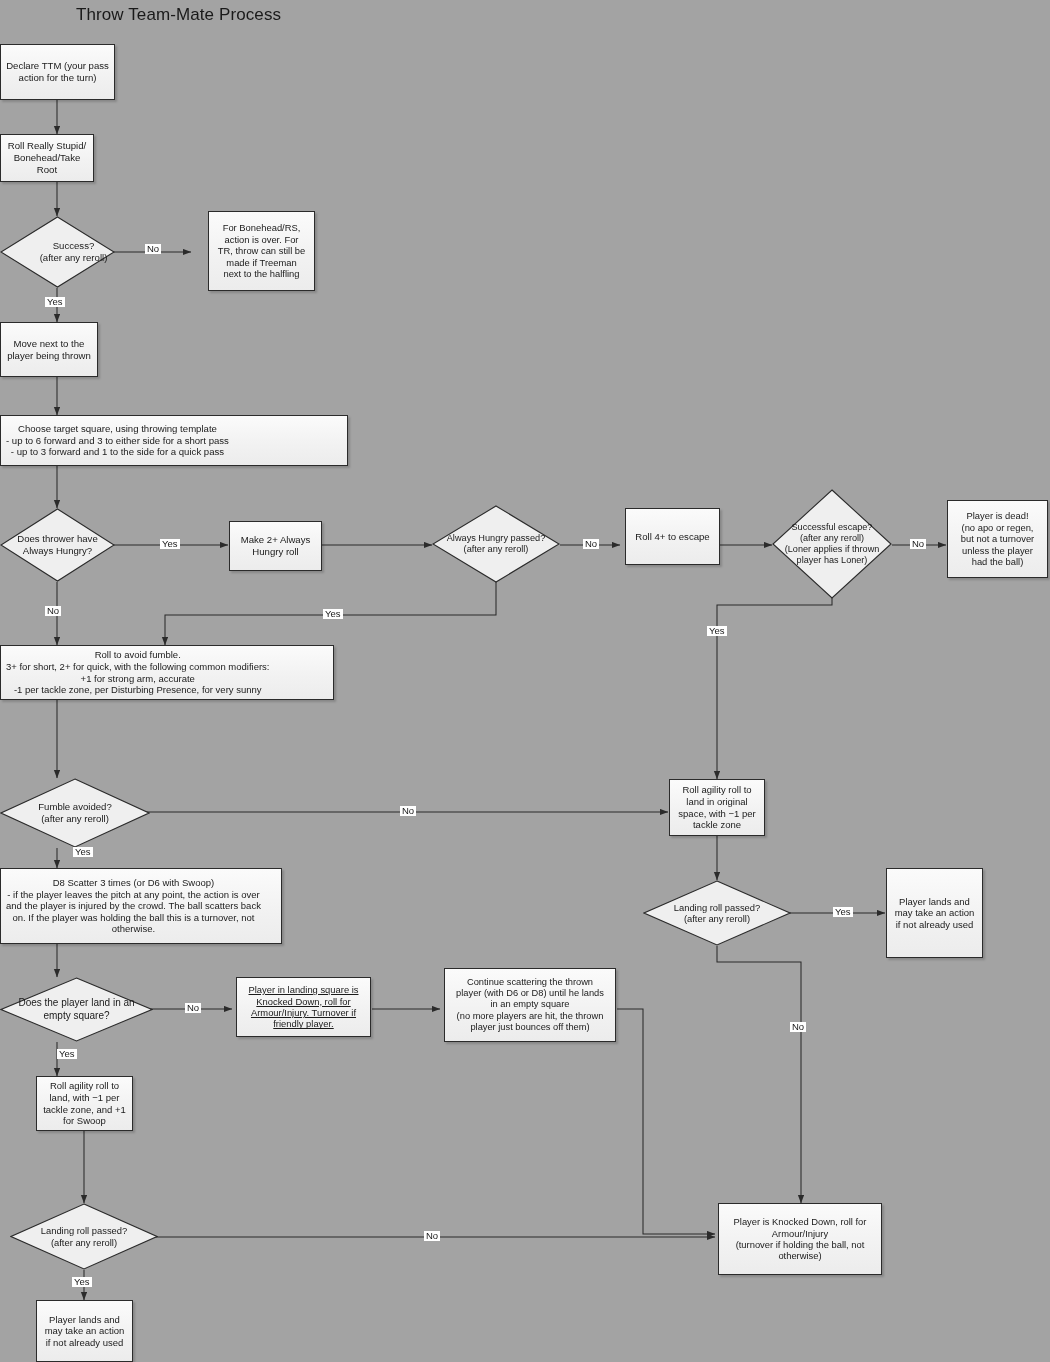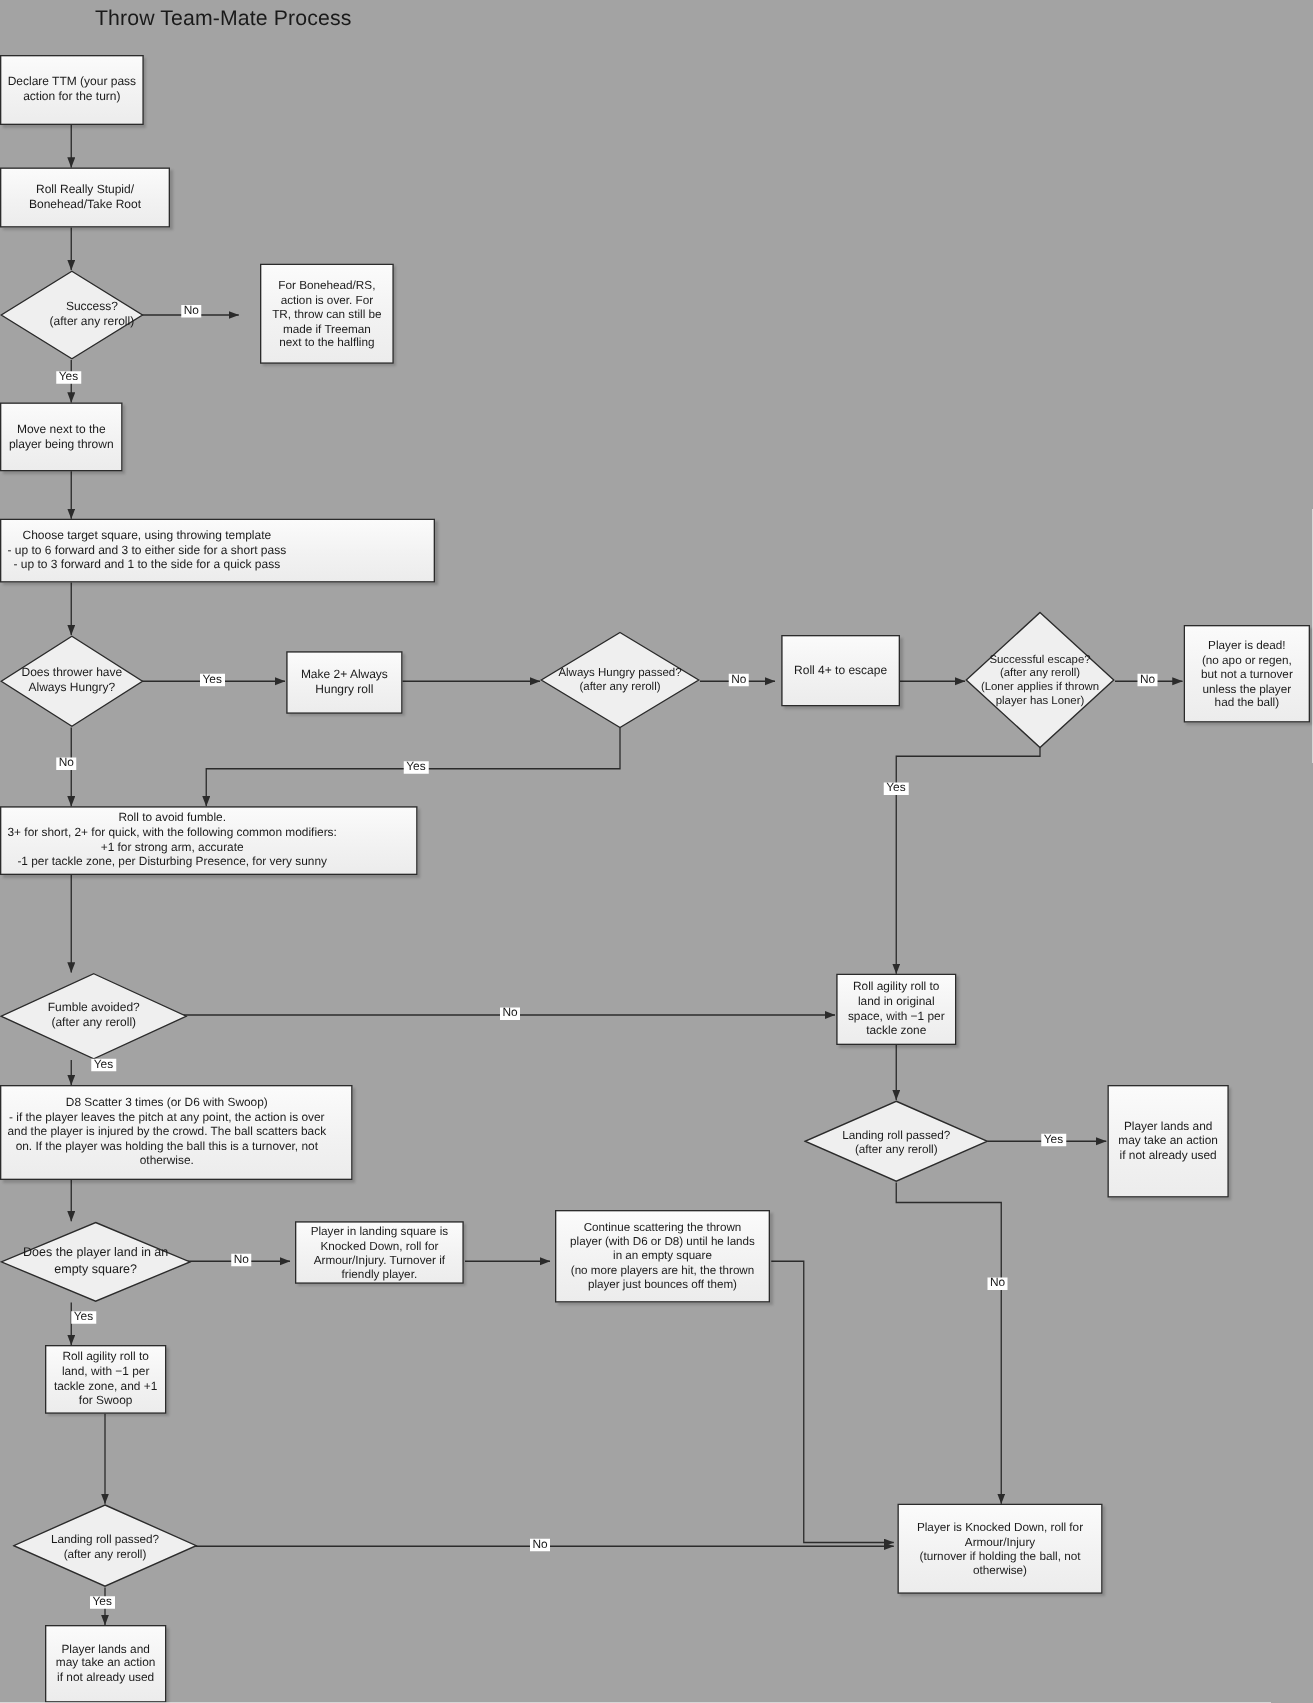--- a/index.html
+++ b/index.html
@@ -145,21 +145,21 @@
 
       <path d="M84,1270 L84,1300"></path>
     </g>
   </svg>
 
   <div id="page-title" style="left:76px;top:5px;">Throw Team-Mate Process</div>
 
   <div class="node box" style="left:0px;top:44px;width:115px;height:56px;font-size:9.6px;">Declare TTM (your pass
 action for the turn)</div>
 
-  <div class="node box" style="left:0px;top:134px;width:136px;height:48px;font-size:9.6px;">Roll Really Stupid/
+  <div class="node box" style="left:0px;top:134px;width:94px;height:48px;font-size:9.6px;">Roll Really Stupid/
 Bonehead/Take Root</div>
 
   <div class="node diamond" style="left:0px;top:216px;width:115px;height:72px;font-size:9.6px;padding-left:32px;">
     <svg class="dshape" viewBox="0 0 115 72" preserveAspectRatio="none">
       <polygon points="57.5,1 114,36 57.5,71 1,36" fill="#efefef" stroke="#2b2b2b" stroke-width="1.1"></polygon>
     </svg>
     <span class="dtext">Success?
 (after any reroll)</span>
   </div>
 
@@ -250,21 +250,21 @@
 otherwise.</div>
 
   <div class="node diamond" style="left:0px;top:977px;width:153px;height:65px;font-size:10px;">
     <svg class="dshape" viewBox="0 0 153 65" preserveAspectRatio="none">
       <polygon points="76.5,1 152,32.5 76.5,64 1,32.5" fill="#efefef" stroke="#2b2b2b" stroke-width="1.1"></polygon>
     </svg>
     <span class="dtext">Does the player land in an
 empty square?</span>
   </div>
 
-  <div class="node box" style="left:236px;top:977px;width:135px;height:50px;font-size:9.4px;">Player in landing square is
+  <div class="node box" style="left:236px;top:977px;width:135px;height:60px;font-size:9.4px;text-decoration:underline;">Player in landing square is
 Knocked Down, roll for
 Armour/Injury.  Turnover if
 friendly player.</div>
 
   <div class="node box" style="left:444px;top:968px;width:172px;height:74px;font-size:9.3px;">Continue scattering the thrown
 player (with D6 or D8) until he lands
 in an empty square
 (no more players are hit, the thrown
 player just bounces off them)</div>
 

